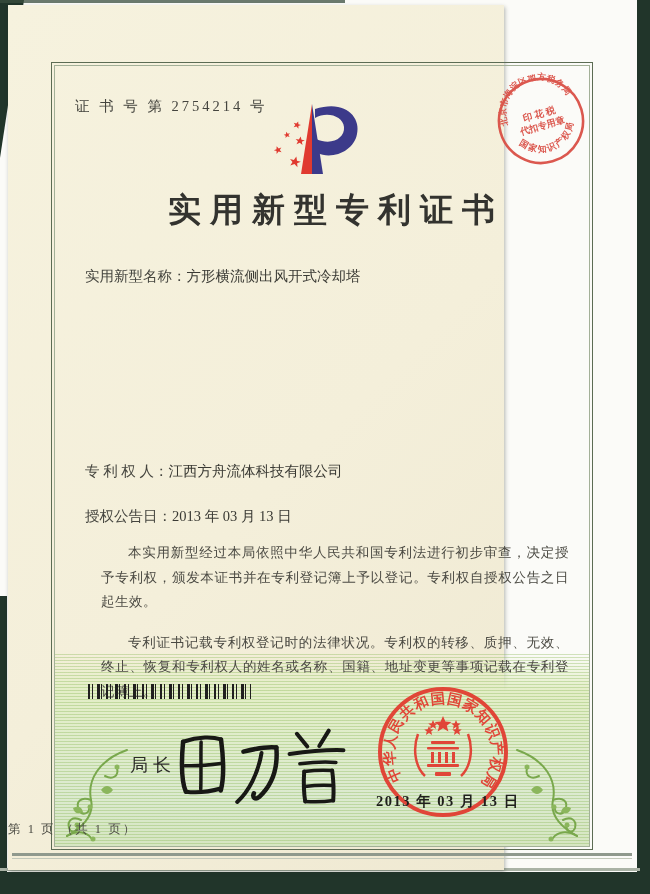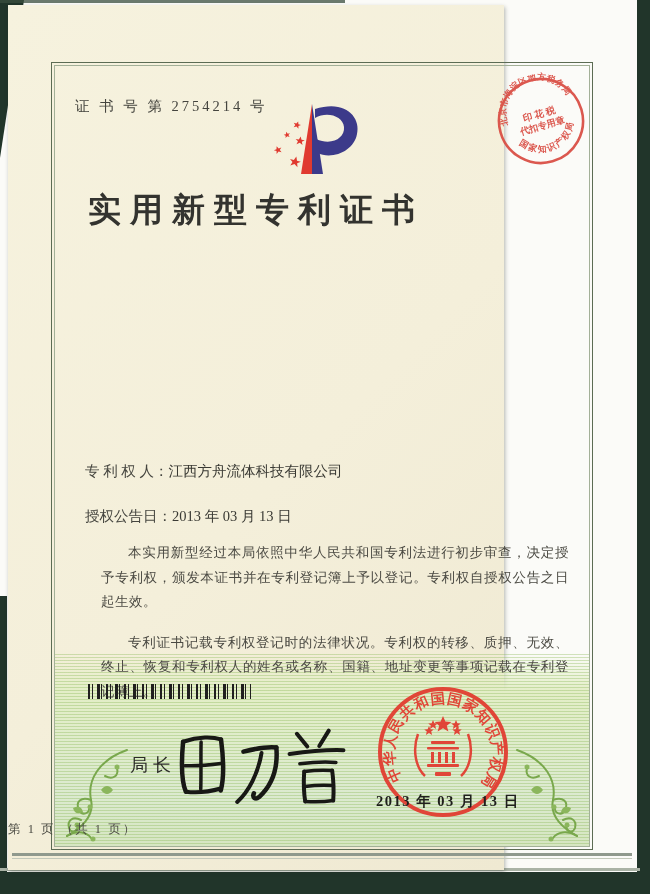--- a/index.html
+++ b/index.html
@@ -49,21 +49,21 @@
 
   
   .cert-no{
     position:absolute;left:67px;top:92px;font-size:14.5px;color:#45453f;
     letter-spacing:3px;
   }
   .logo{position:absolute;left:247px;top:88px;width:110px;height:92px;}
   .tax-stamp{position:absolute;left:486px;top:69px;width:94px;height:94px;transform:rotate(-16deg);opacity:.92;}
 
   .title{
-    position:absolute;left:0;top:183px;width:100%;text-align:center;
+    position:absolute;left:0;top:183px;width:100%;text-align:right;
     font-size:33px;font-weight:bold;color:#33332f;letter-spacing:9px;margin:0;
   }
 
   
   .field{position:absolute;left:77px;font-size:14.5px;color:#3f3f39;white-space:nowrap;}
   .field .lab{color:#45453f;}
   .field .val{color:#3a3a34;}
   .f0{top:262px;} .f1{top:318px;} .f2{top:366px;}
   .f3{top:411px;} .f4{top:457px;} .f5{top:502px;}
 
@@ -180,20 +180,23 @@
       </text>
       <text font-size="8.8" fill="#d94b41" font-weight="bold" letter-spacing="1.5">
         <textPath href="#taxBot" startOffset="3">国家知识产权局</textPath>
       </text>
       <text x="47" y="43" text-anchor="middle" font-size="9.5" font-weight="bold" fill="#d94b41">印 花 税</text>
       <text x="47" y="55" text-anchor="middle" font-size="9.2" font-weight="bold" fill="#d94b41">代扣专用章</text>
     </svg>
 
     <h1 class="title">实用新型专利证书</h1>
 
+    <div class="field f0">
+      <span class="lab">实用新型名称：</span><span class="val">方形横流侧出风开式冷却塔</span>
+    </div>
     <div class="field f4">
       <span class="lab">专 利 权 人：</span><span class="val">江西方舟流体科技有限公司</span>
     </div>
     <div class="field f5">
       <span class="lab">授权公告日：</span><span class="val">2013 年 03 月 13 日</span>
     </div>
 
     <div class="paras">
       <p>本实用新型经过本局依照中华人民共和国专利法进行初步审查，决定授予专利权，颁发本证书并在专利登记簿上予以登记。专利权自授权公告之日起生效。</p>
       <p>专利证书记载专利权登记时的法律状况。专利权的转移、质押、无效、终止、恢复和专利权人的姓名或名称、国籍、地址变更等事项记载在专利登记簿上。</p>

